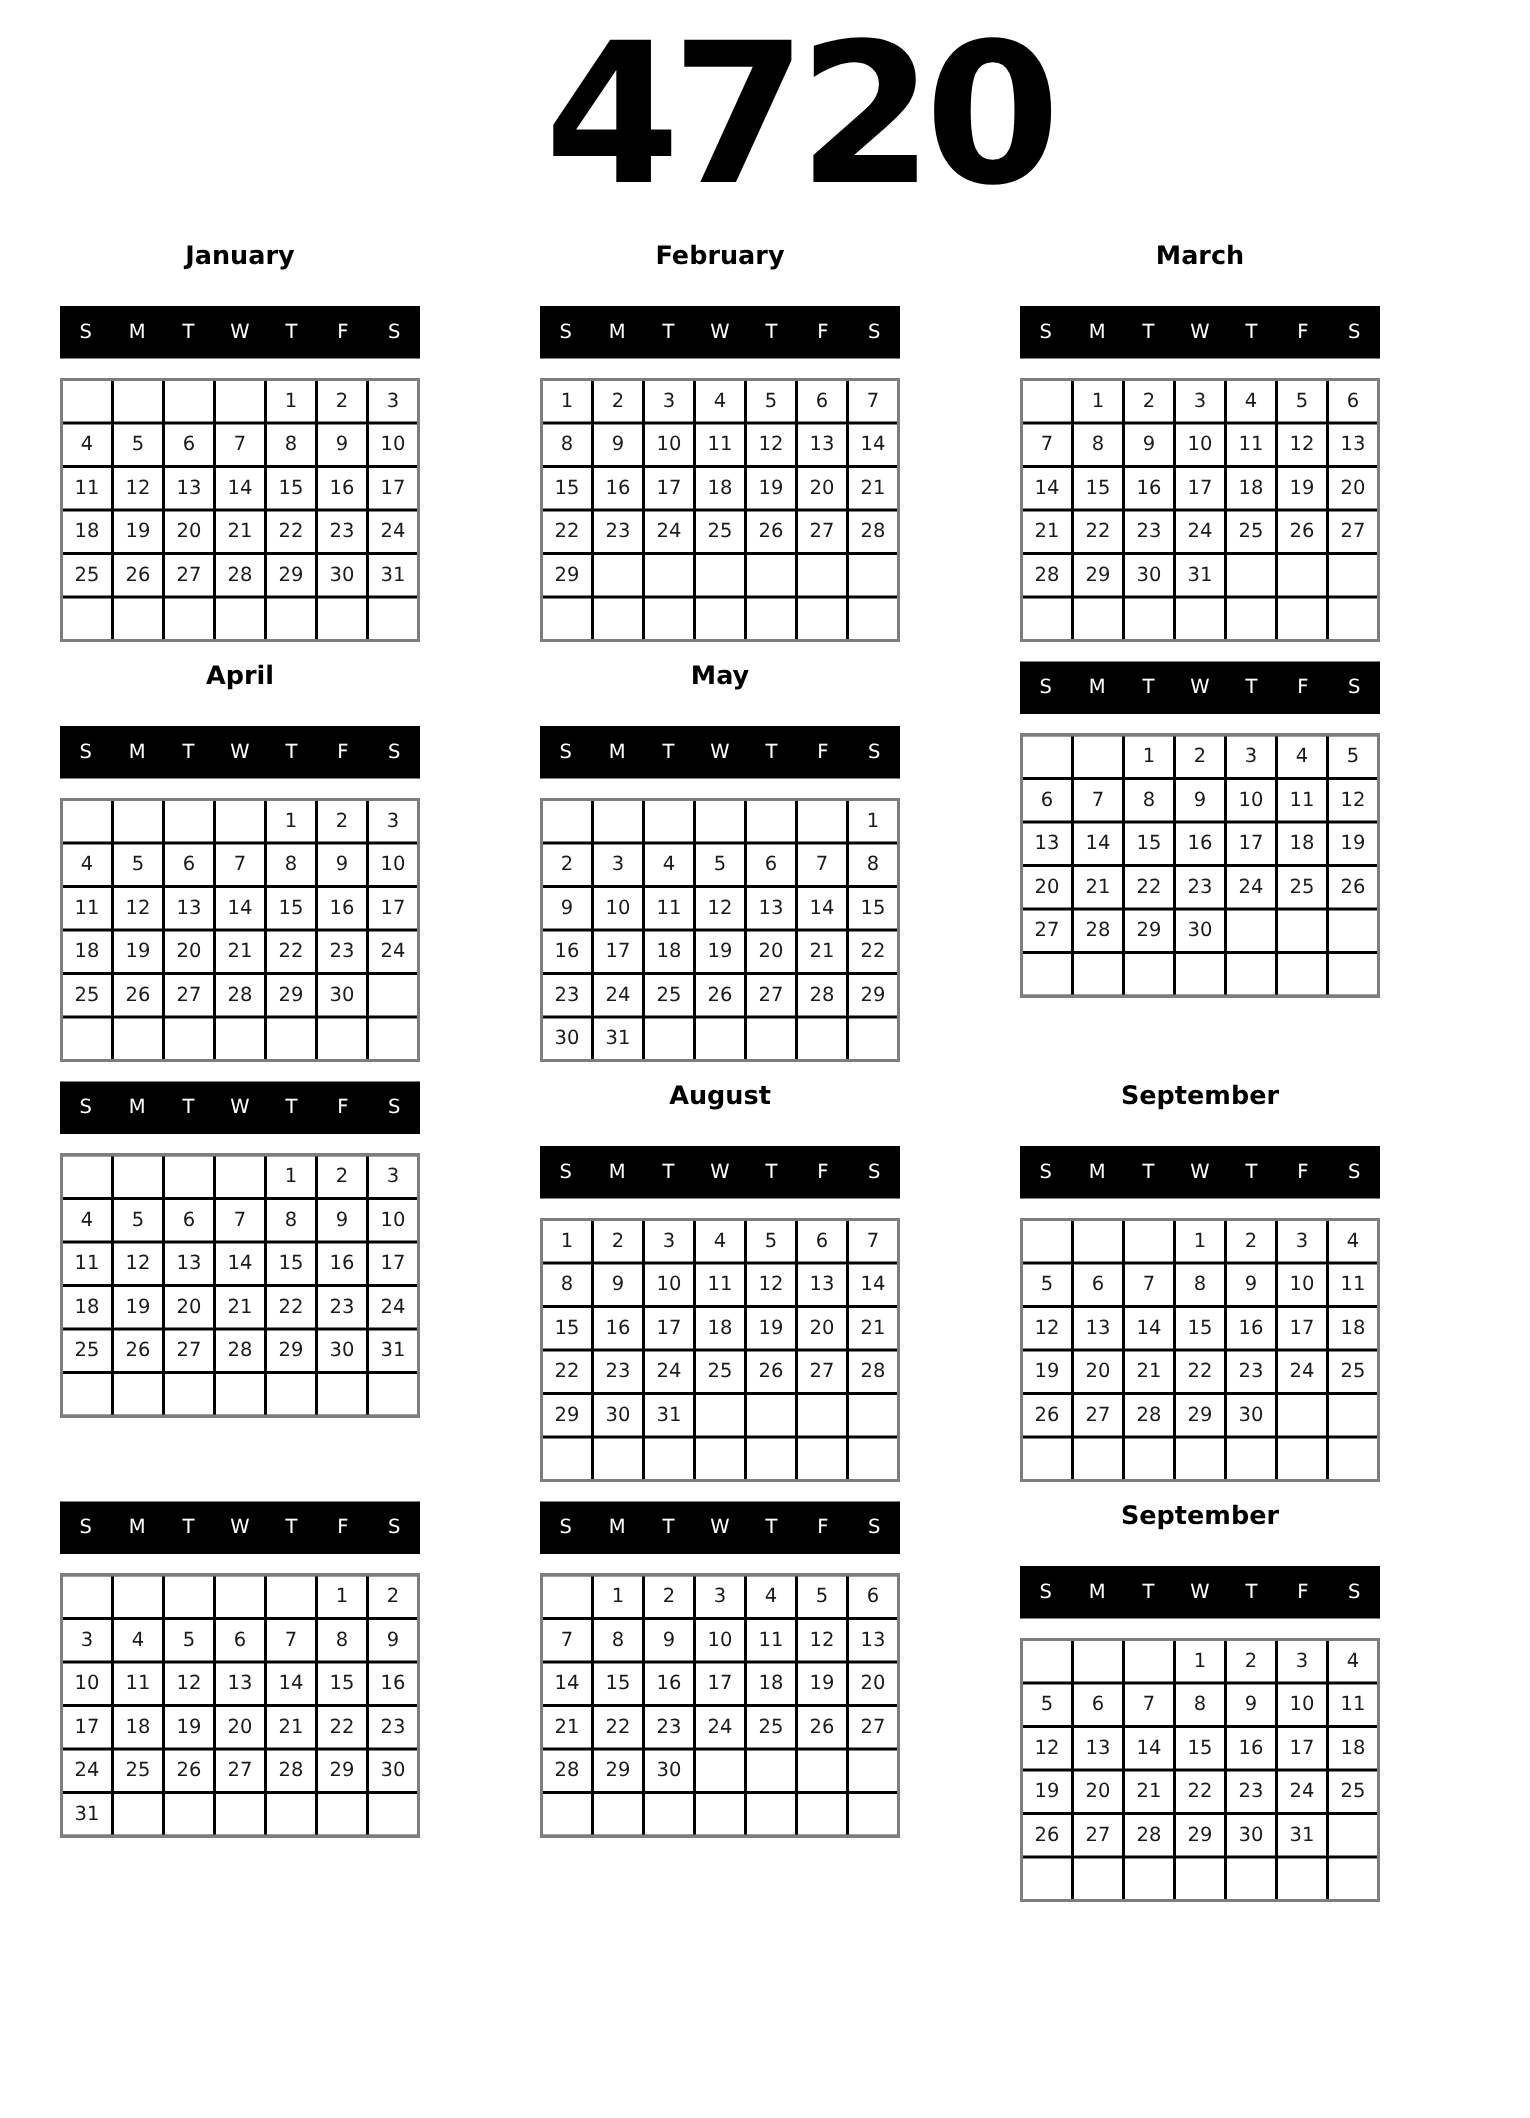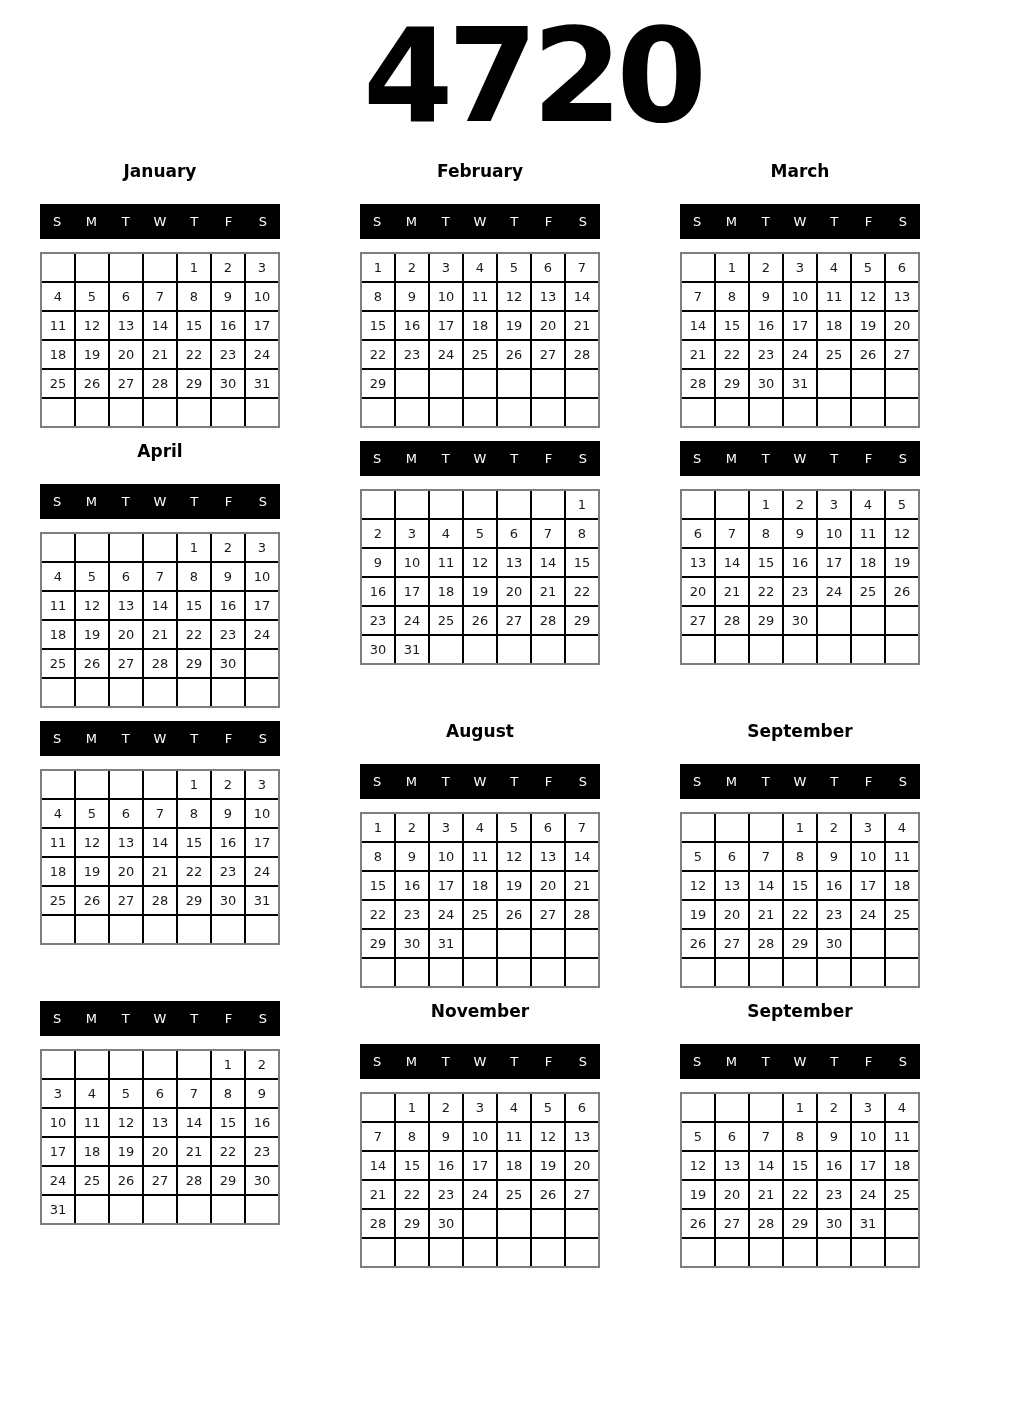--- a/index.html
+++ b/index.html
@@ -269,20 +269,21 @@
           <div class="day-cell"></div>
           <div class="day-cell"></div>
           <div class="day-cell"></div>
           <div class="day-cell"></div>
           <div class="day-cell"></div>
           <div class="day-cell"></div>
           <div class="day-cell"></div>
         </div>
       </section>
       <section class="month">
+        <h2 class="month-title">May</h2>
         <div class="dow-header">
           <span class="dow-cell">S</span>
           <span class="dow-cell">M</span>
           <span class="dow-cell">T</span>
           <span class="dow-cell">W</span>
           <span class="dow-cell">T</span>
           <span class="dow-cell">F</span>
           <span class="dow-cell">S</span>
         </div>
         <div class="calendar-grid">
@@ -601,21 +602,20 @@
           <div class="day-cell">31</div>
           <div class="day-cell"></div>
           <div class="day-cell"></div>
           <div class="day-cell"></div>
           <div class="day-cell"></div>
           <div class="day-cell"></div>
           <div class="day-cell"></div>
         </div>
       </section>
       <section class="month">
-        <h2 class="month-title">November</h2>
         <div class="dow-header">
           <span class="dow-cell">S</span>
           <span class="dow-cell">M</span>
           <span class="dow-cell">T</span>
           <span class="dow-cell">W</span>
           <span class="dow-cell">T</span>
           <span class="dow-cell">F</span>
           <span class="dow-cell">S</span>
         </div>
         <div class="calendar-grid">

